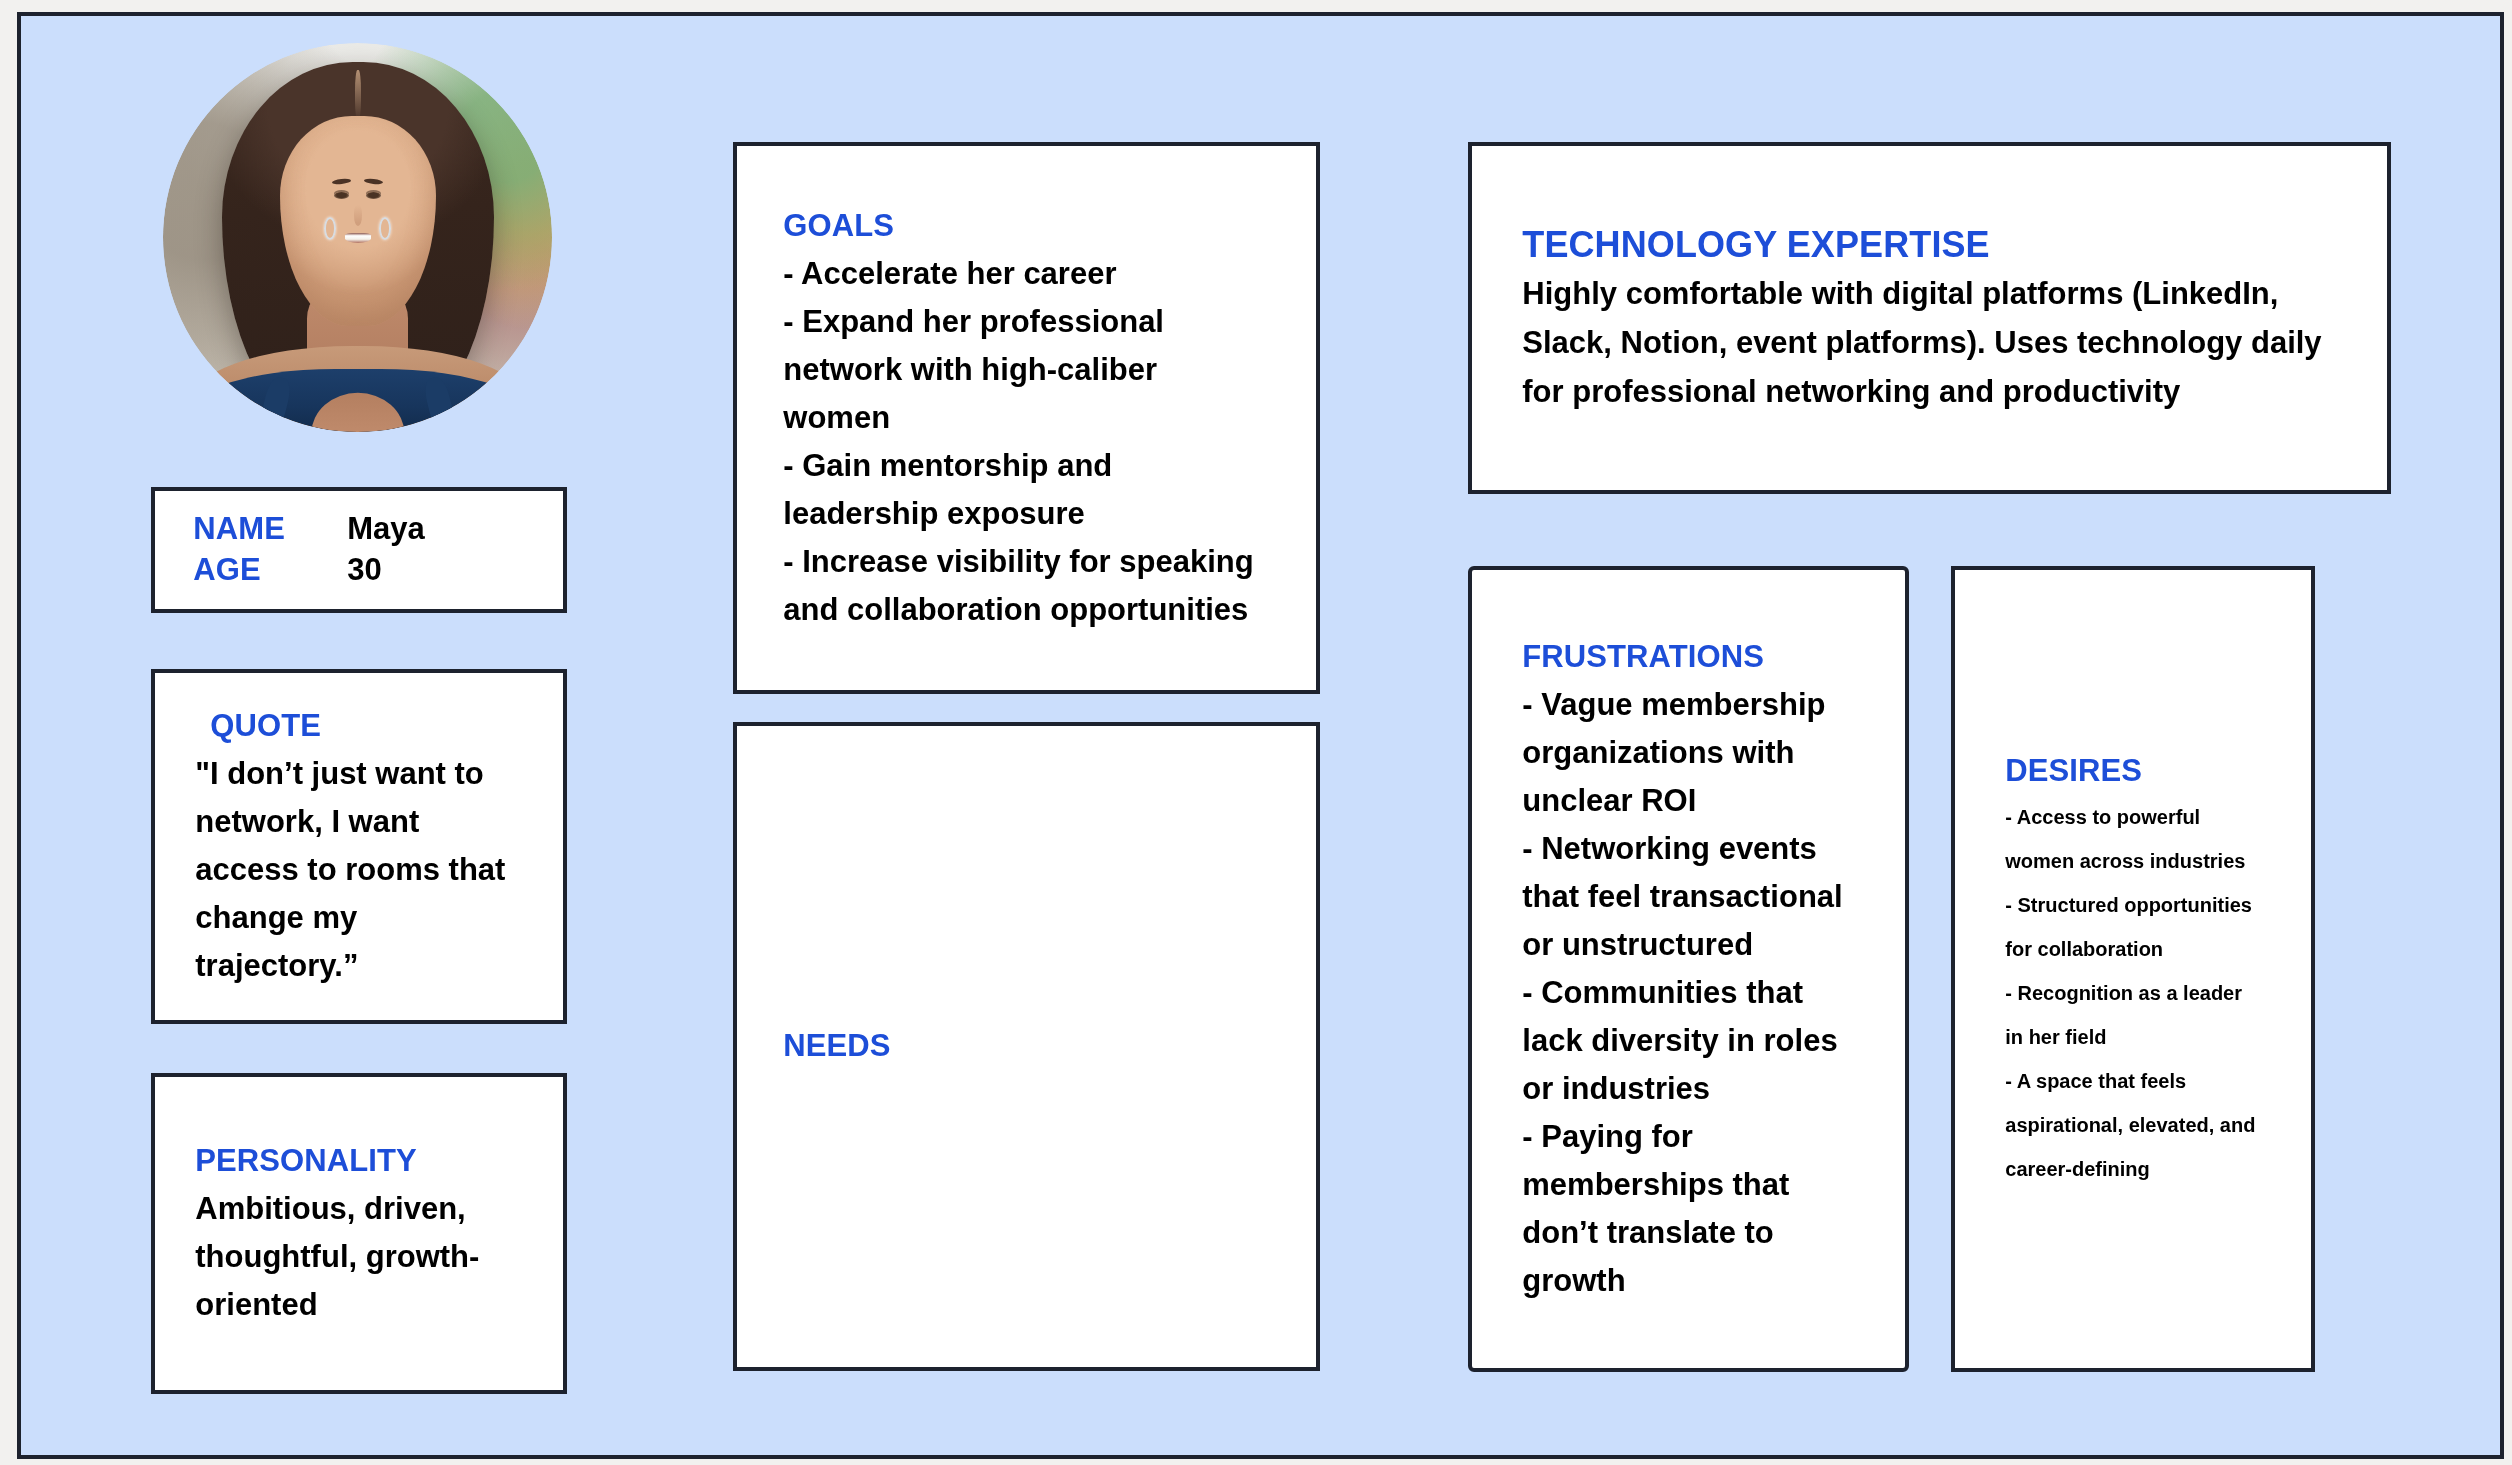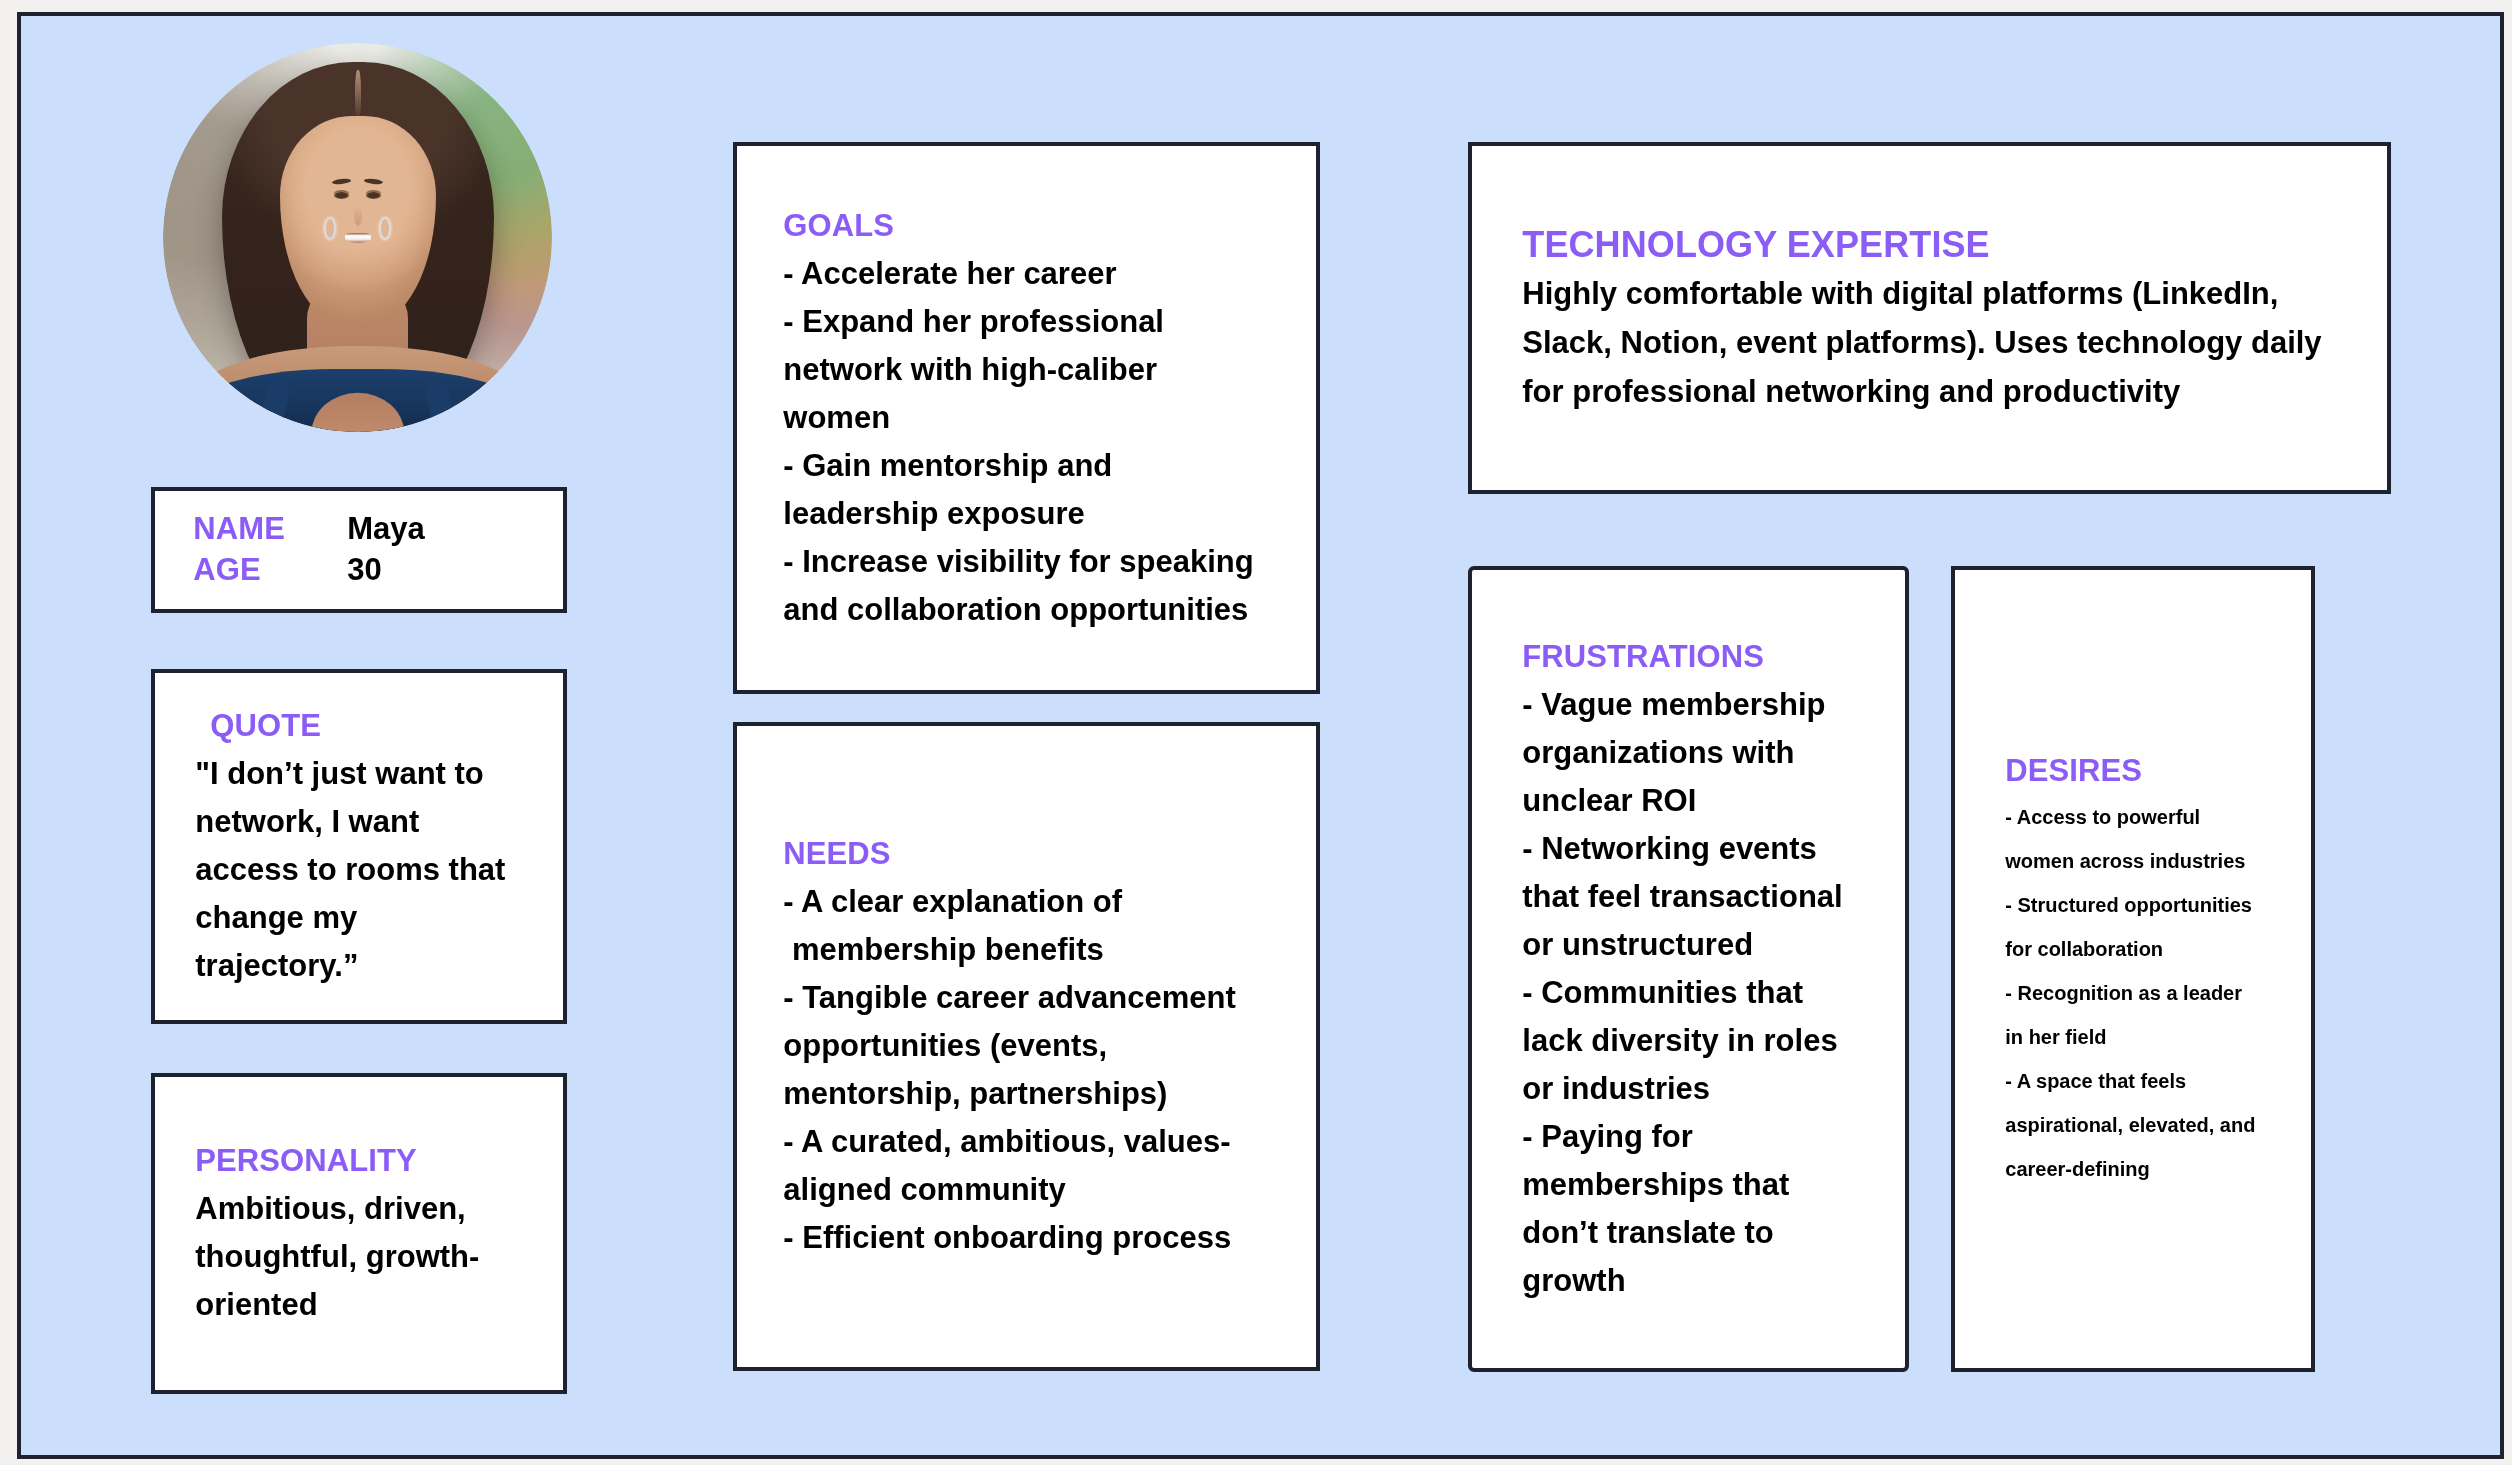--- a/index.html
+++ b/index.html
@@ -38,21 +38,21 @@
     position: absolute;
     left: 0; right: 0;
     top: 50%;
     transform: translateY(-50%);
     padding: 0 33px;
     box-sizing: border-box;
   }
 
   .card-title {
     font-weight: bold;
-    color: #8b5cf6;
+    color: #1d4ed8;
     letter-spacing: 0.1px;
   }
   .card-body {
     color: #000000;
     white-space: pre-wrap;
     font-weight: bold;
   }
 
   
   #portrait-frame {
@@ -275,25 +275,20 @@
       <div class="card-body" style="font-size:31px; line-height:48px;">- Accelerate her career
 - Expand her professional network with high-caliber women
 - Gain mentorship and leadership exposure
 - Increase visibility for speaking and collaboration opportunities</div>
     </div>
   </div>
 
   <div class="card" style="left:712px; top:706px; width:587px; height:649px;">
     <div class="card-inner" style="padding:0 46px;">
       <div class="card-title" style="font-size:31px; line-height:48px;">NEEDS</div>
-      <div class="card-body" style="font-size:31px; line-height:48px;">- A clear explanation of
- membership benefits
-- Tangible career advancement opportunities (events, mentorship, partnerships)
-- A curated, ambitious, values-aligned community
-- Efficient onboarding process</div>
     </div>
   </div>
 
   <div class="card" style="left:1447px; top:126px; width:923px; height:352px;">
     <div class="card-inner" style="padding:0 50px;">
       <div class="card-title" style="font-size:36px; line-height:49px;">TECHNOLOGY EXPERTISE</div>
       <div class="card-body" style="font-size:31px; line-height:49px;">Highly comfortable with digital platforms (LinkedIn, Slack, Notion, event platforms). Uses technology daily for professional networking and productivity</div>
     </div>
   </div>
 

